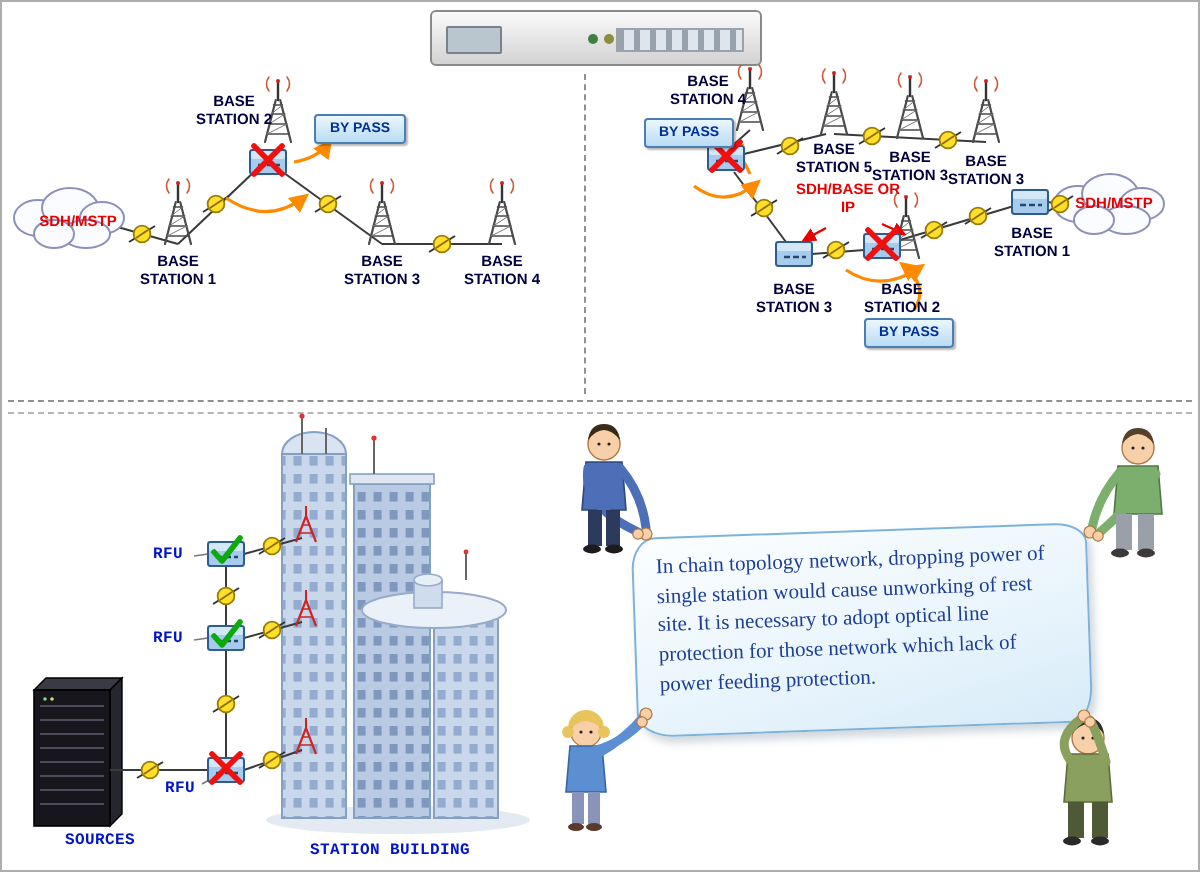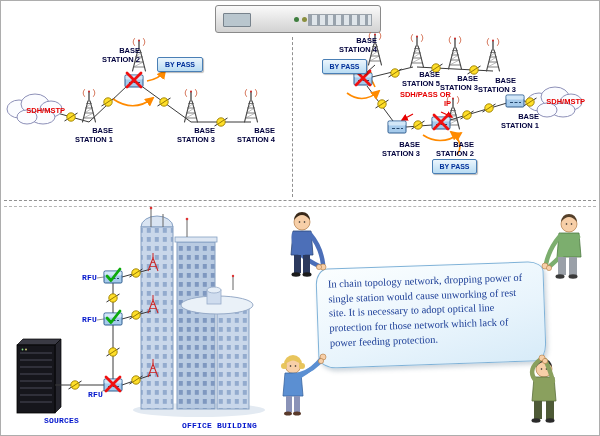--- a/index.html
+++ b/index.html
@@ -15,21 +15,21 @@
   .device{position:absolute;left:214px;top:4px;width:164px;height:26px;border:1px solid #8a8a8a;
           border-radius:3px;background:linear-gradient(180deg,#fafafa,#d2d2d2);}
   .dev-screen{position:absolute;left:7px;top:7px;width:26px;height:12px;background:#b9c6ce;
           border:1px solid #77828c;border-radius:1px;}
   .dev-ports{position:absolute;right:8px;top:8px;width:62px;height:10px;border:1px solid #9aa2aa;
           background:repeating-linear-gradient(90deg,#98a2ac 0 3px,#dfe5ea 3px 8px);}
   .dev-led{position:absolute;left:78px;top:11px;width:5px;height:5px;border-radius:50%;
           background:#3f7f3f;box-shadow:8px 0 0 #8a8f3f;}
 
   
-  .lbl{position:absolute;font-size:7.5px;font-weight:bold;color:#00003c;text-align:right;line-height:1.18;}
+  .lbl{position:absolute;font-size:7.5px;font-weight:bold;color:#00003c;text-align:center;line-height:1.18;}
   .lbl.red{color:#e60000;}
   .lbl.blue{color:#0014cc;font-size:8px;letter-spacing:.2px;font-family:Liberation Mono, monospace;}
   .bypass{position:absolute;display:flex;align-items:center;justify-content:center;
           background:linear-gradient(180deg,#ecf6fd,#b9dcf3);border:1px solid #4a7fb5;border-radius:2px;
           color:#00309a;font-size:7px;font-weight:bold;box-shadow:1px 1px 1px rgba(0,0,0,.28);}
 
   
   .banner{position:absolute;left:316px;top:264px;width:228px;height:100px;transform:rotate(-2deg);
           background:linear-gradient(165deg,#fbfeff 0%,#e8f4fc 60%,#d7ebf8 100%);
           border:1.5px solid #7fb2d8;box-sizing:border-box;
@@ -297,27 +297,27 @@
   <div class="lbl" style="left:64px;top:126px;width:48px;">BASE STATION 1</div>
   <div class="lbl" style="left:93px;top:46px;width:46px;">BASE STATION 2</div>
   <div class="lbl" style="left:166px;top:126px;width:48px;">BASE STATION 3</div>
   <div class="lbl" style="left:226px;top:126px;width:48px;">BASE STATION 4</div>
   <div class="bypass" style="left:156px;top:56px;width:44px;height:13px;">BY PASS</div>
 
   <div class="lbl" style="left:330px;top:36px;width:46px;">BASE STATION 4</div>
   <div class="lbl" style="left:393px;top:70px;width:46px;">BASE STATION 5</div>
   <div class="lbl" style="left:431px;top:74px;width:46px;">BASE STATION 3</div>
   <div class="lbl" style="left:469px;top:76px;width:46px;">BASE STATION 3</div>
-  <div class="lbl red" style="left:396px;top:90px;width:54px;">SDH/PASS OR IP</div>
+  <div class="lbl red" style="left:396px;top:90px;width:54px;">SDH/BASE OR IP</div>
   <div class="lbl" style="left:373px;top:140px;width:46px;">BASE STATION 3</div>
   <div class="lbl" style="left:427px;top:140px;width:46px;">BASE STATION 2</div>
   <div class="lbl" style="left:492px;top:112px;width:46px;">BASE STATION 1</div>
   <div class="lbl red" style="left:528px;top:97px;width:56px;">SDH/MSTP</div>
   <div class="bypass" style="left:321px;top:58px;width:43px;height:13px;">BY PASS</div>
   <div class="bypass" style="left:431px;top:158px;width:43px;height:13px;">BY PASS</div>
 
   <div class="lbl blue" style="left:20px;top:415px;width:58px;">SOURCES</div>
-  <div class="lbl blue" style="left:132px;top:420px;width:124px;">OFFICE BUILDING</div>
+  <div class="lbl blue" style="left:132px;top:420px;width:124px;">STATION BUILDING</div>
   <div class="lbl blue" style="left:70px;top:272px;width:26px;">RFU</div>
   <div class="lbl blue" style="left:70px;top:314px;width:26px;">RFU</div>
   <div class="lbl blue" style="left:76px;top:389px;width:26px;">RFU</div>
 
 </div>
 
 </body></html>

